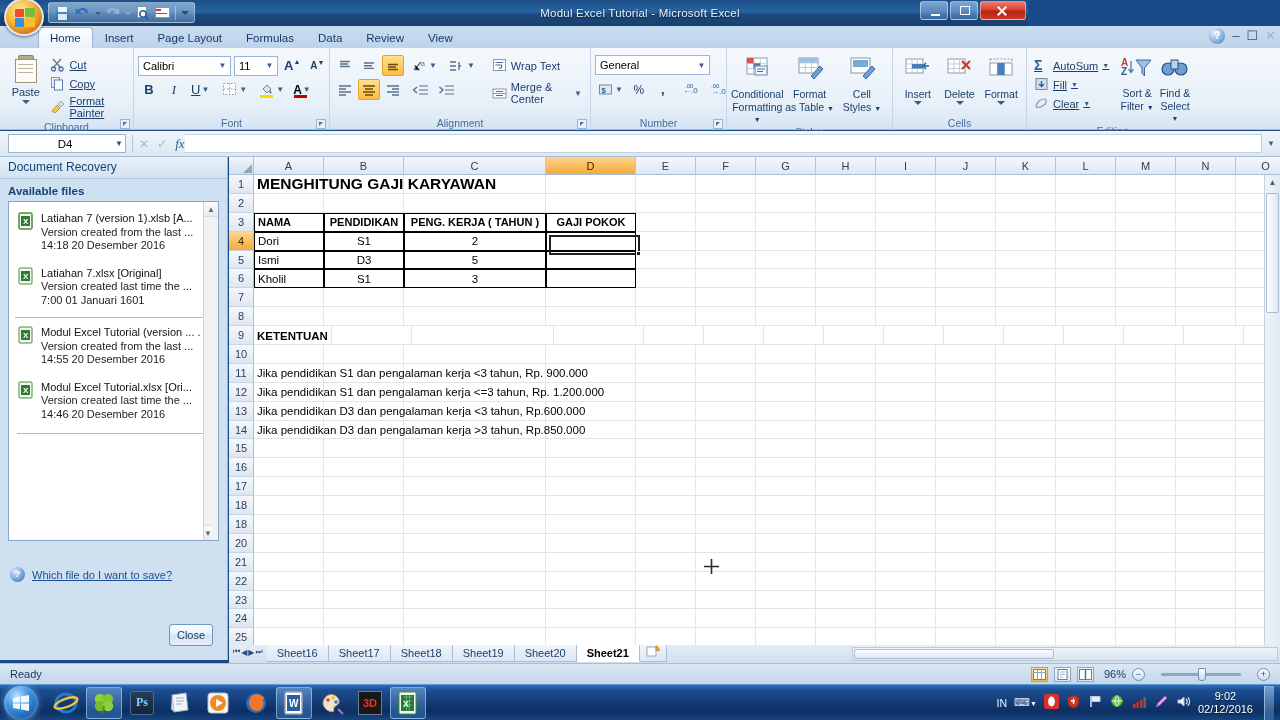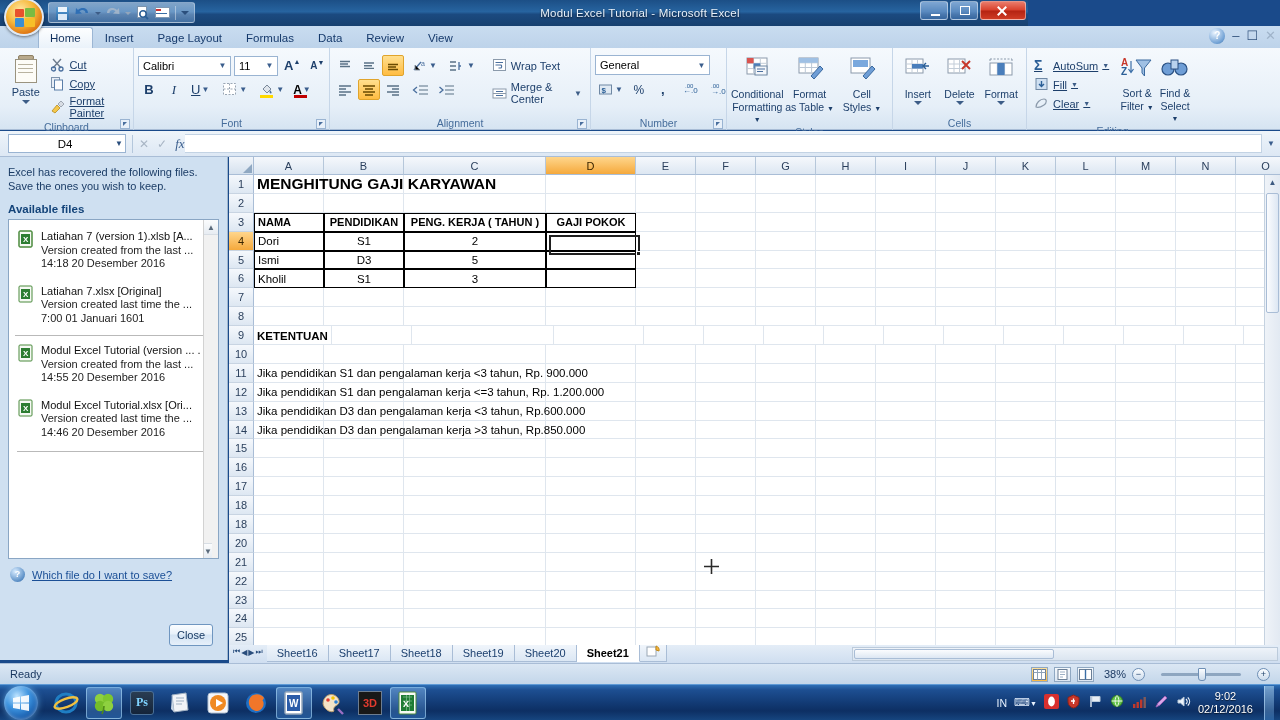--- a/index.html
+++ b/index.html
@@ -757,21 +757,21 @@
   <div class="fx-btns">
     <span style="color:#a9b6c5">✕</span>
     <span style="color:#a9b6c5">✓</span>
     <span style="font-style:italic;font-family:'Liberation Serif',serif;color:#3a5d8c;font-size:13px">fx</span>
   </div>
   <div class="fx-input"></div>
   <div style="width:18px;text-align:center;font-size:8px;color:#3a5d8c">▼</div>
 </div>
 
 <div class="recpane">
-  <div class="rec-intro">Excel has recovered the following files.  Save the ones you wish to keep.</div>
+  <div class="rec-title">Document Recovery</div>
   <div class="rec-avail">Available files</div>
   <div class="rec-list">
     <div class="rec-items">
 
       <div class="rec-item">
         <span class="xlsico">
           <svg width="18" height="18" viewBox="0 0 18 18">
               <rect x="2" y="1" width="13" height="16" rx="1" fill="#f6f9f4" stroke="#4a8a3c"></rect>
               <rect x="2" y="1" width="13" height="16" rx="1" fill="none" stroke="#4a8a3c"></rect>
               <rect x="4" y="4" width="9" height="10" fill="#2d7d32"></rect>
@@ -1376,21 +1376,21 @@
           <rect x="3" y="1.5" width="9" height="10" fill="#fff" stroke="#6b7f96"></rect>
           <path d="M5 4 H10 M5 6.5 H10 M5 9 H8" stroke="#9db0c4"></path>
         </svg>
     </div>
     <div class="viewbtn">
       <svg width="15" height="13" viewBox="0 0 15 13">
           <rect x="1.5" y="1.5" width="12" height="10" fill="#fff" stroke="#6b7f96"></rect>
           <path d="M7.5 1.5 V11.5" stroke="#3a6ea5" stroke-width="1.4"></path>
         </svg>
     </div>
-    <span style="margin-left:4px">38%</span>
+    <span style="margin-left:4px">96%</span>
     <div class="zbtn">−</div>
     <div class="zoomslider">
       <div class="zs-line"></div>
       <div class="zs-knob"></div>
     </div>
     <div class="zbtn">+</div>
   </div>
 </div>
 
 <div class="taskbar">

